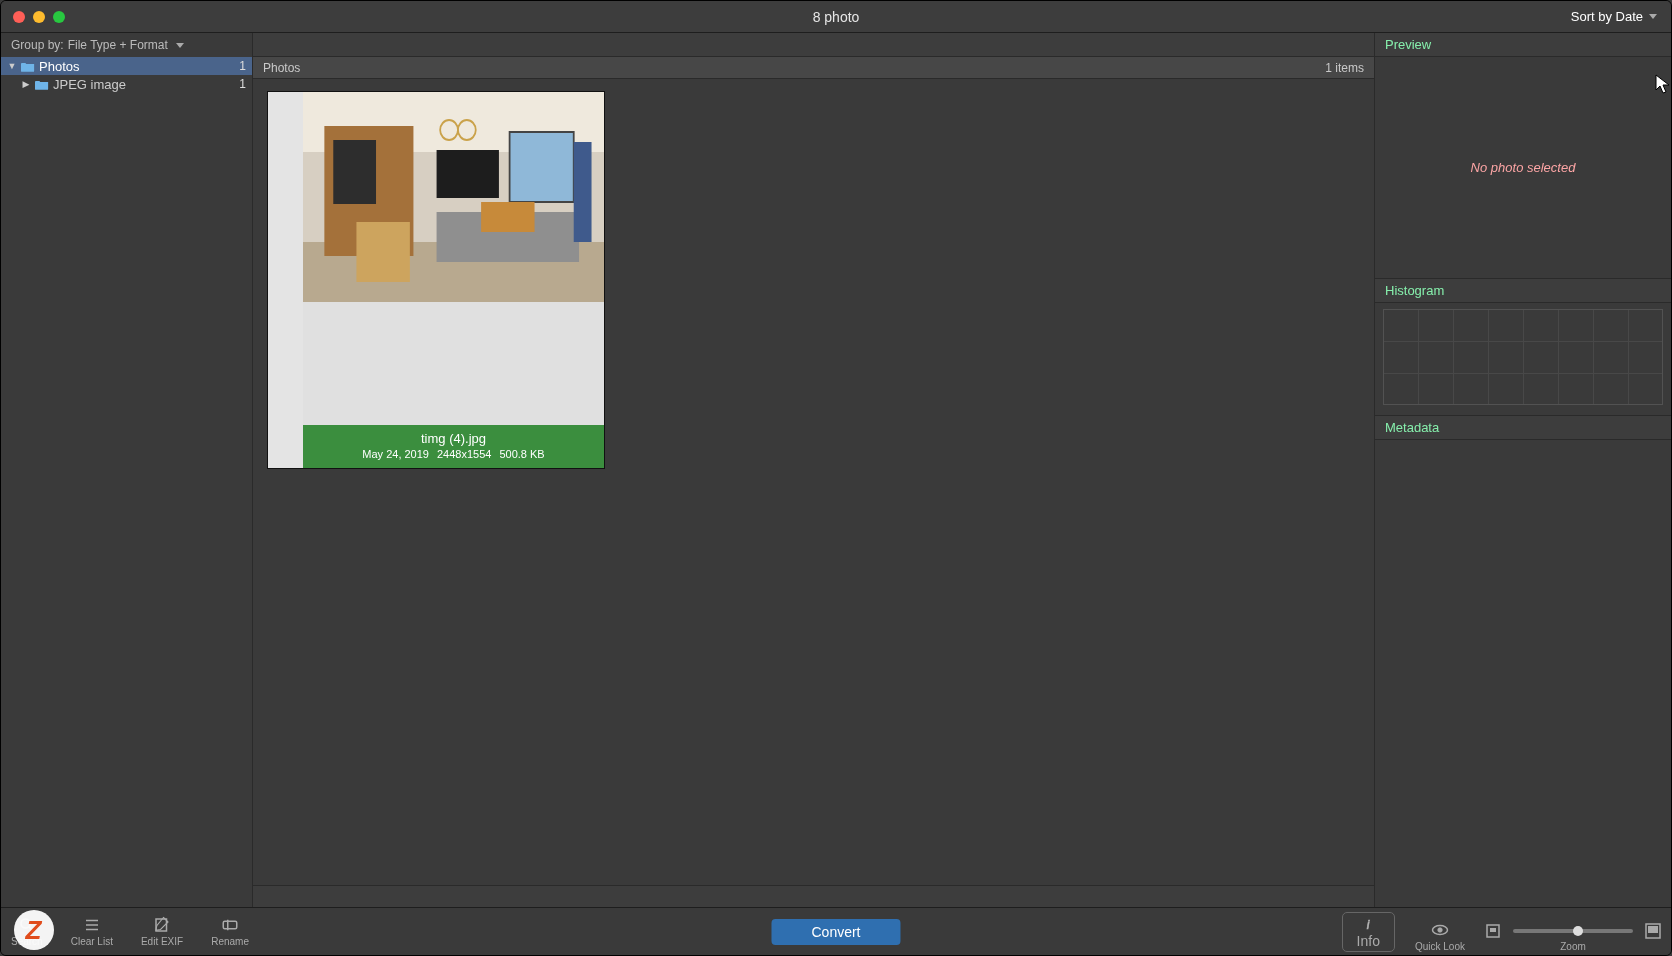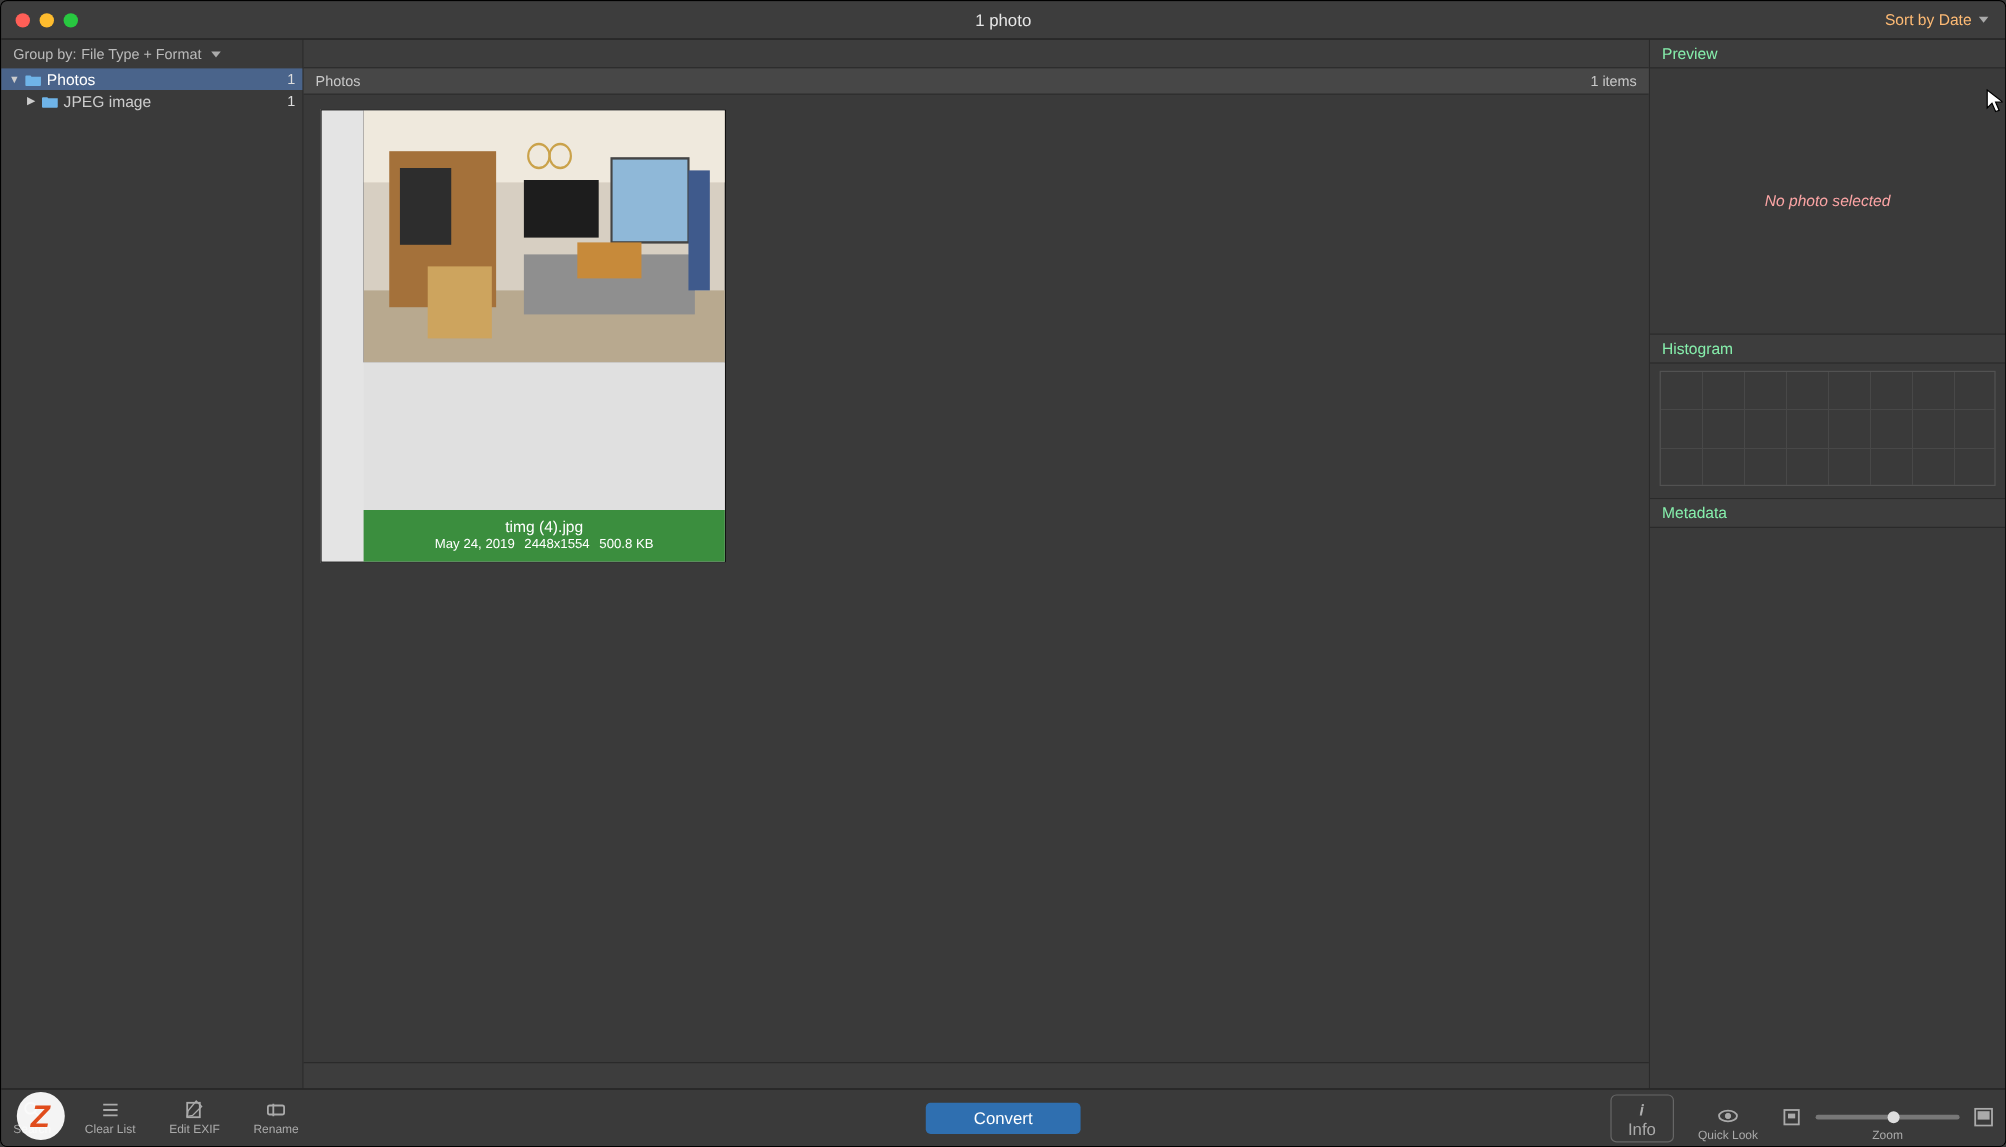--- a/index.html
+++ b/index.html
@@ -78,22 +78,22 @@
 <body>
 
 <div class="window">
 
   <div class="titlebar">
     <div class="traffic">
       <span class="tl-close"></span>
       <span class="tl-min"></span>
       <span class="tl-zoom"></span>
     </div>
-    <div class="title">1 photo</div>
-    <div style="margin-left:auto; padding-right:14px; display:flex; align-items:center; gap:6px; color:#fdba74; font-size:13px; cursor:pointer;">
+    <div class="title">8 photo</div>
+    <div style="margin-left:auto; padding-right:14px; display:flex; align-items:center; gap:6px; color:#ffffff; font-size:13px; cursor:pointer;">
       <span>Sort by Date</span>
       <span class="arrow-down" style="display:inline-block;border-left:4px solid transparent;border-right:4px solid transparent;border-top:5px solid #aaa;"></span>
     </div>
   </div>
 
   <div class="body">
 
     <div class="sidebar">
       <div class="groupby">
         <span>Group by:</span>

